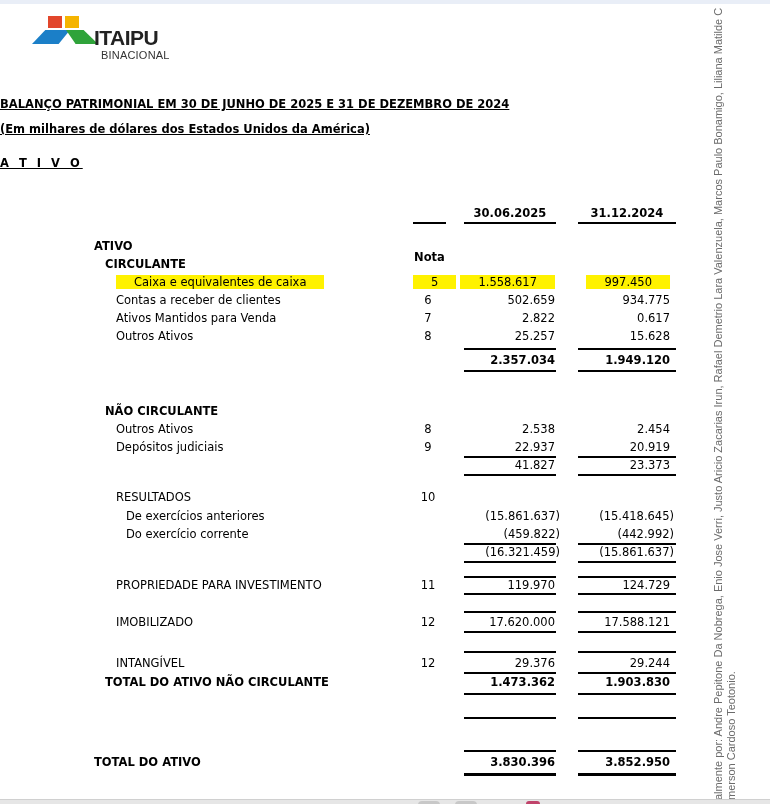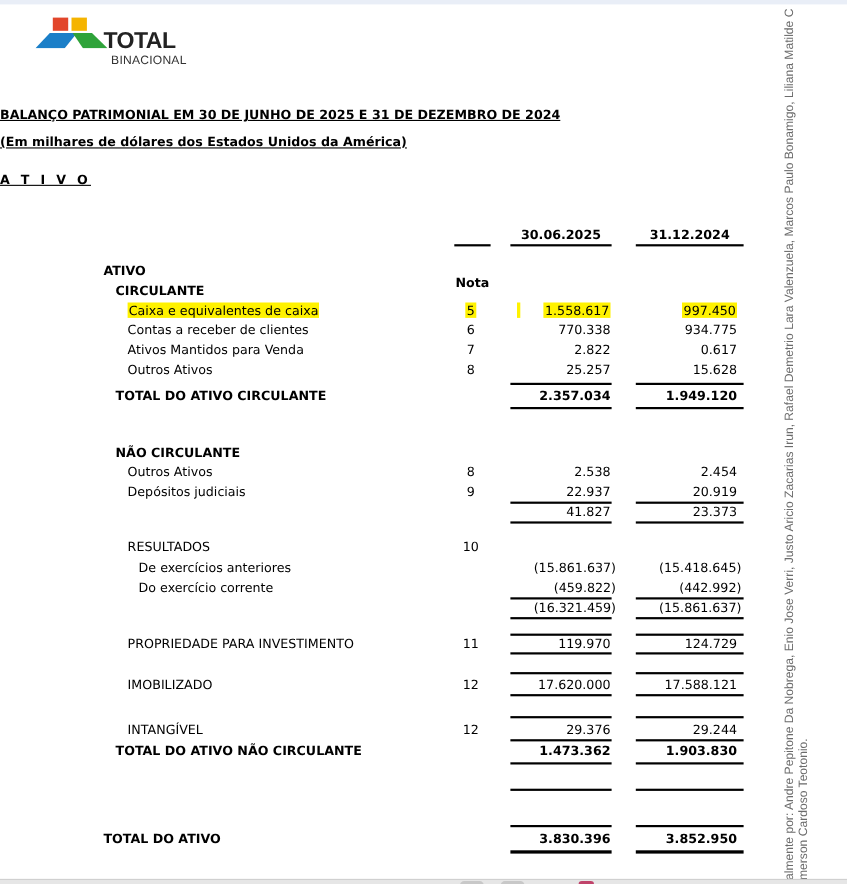--- a/index.html
+++ b/index.html
@@ -45,38 +45,38 @@
     .row .lbl { position:absolute; white-space: nowrap; }
     .row .nt { position:absolute; left: 413px; width: 30px; text-align: center; }
     .row .v1 { position:absolute; left: 460px; width: 95px; text-align: right; }
     .row .v2 { position:absolute; left: 574px; width: 96px; text-align: right; }
     .row .v1.paren, .row .v2.paren { width: 100px; }
     .b { font-weight: bold; }
     .l0 { left: 94px; }
     .l1 { left: 105px; }
     .l2 { left: 116px; }
     .l3 { left: 126px; }
-    .hl { background: #fff200; padding: 0 1px; }
+    .hl { background: #fff200; padding: 0 18px; }
     .mark { position:absolute; left: 470px; width: 3px; height: 14px; background: #fff200; }
 
     
     .sidetext { position:absolute; left: 712px; top: 800px; width: 800px; transform-origin: 0 0; transform: rotate(-90deg);
       font-family: "Liberation Sans", sans-serif; font-size: 11px; color: #6b6b6b; line-height: 13px; white-space: nowrap; }
   </style>
 </head>
 <body>
 
 <div class="topbar"></div>
 
 <div class="logo">
   <div class="sq-red"></div>
   <div class="sq-yellow"></div>
   <div class="wing-blue"></div>
   <div class="wing-green"></div>
-  <div class="brand">TOTAL</div>
+  <div class="brand">ITAIPU</div>
   <div class="sub">BINACIONAL</div>
 </div>
 
 <div class="doc">
   <div class="title t1">BALANÇO PATRIMONIAL EM 30 DE JUNHO DE 2025 E 31 DE DEZEMBRO DE 2024</div>
   <div class="title t2">(Em milhares de dólares dos Estados Unidos da América)</div>
   <div class="title t3">A T I V O</div>
 
   <div class="col-head nota">Nota</div>
   <div class="col-head c1">30.06.2025</div>
@@ -94,39 +94,38 @@
   <div class="row" style="top:275px">
     <span class="lbl l2 hl">Caixa e equivalentes de caixa</span>
     <span class="nt hl-text"><span class="hl">5</span></span>
     <span class="mark"></span>
     <span class="v1"><span class="hl">1.558.617</span></span>
     <span class="v2"><span class="hl">997.450</span></span>
   </div>
   <div class="row" style="top:293px">
     <span class="lbl l2">Contas a receber de clientes</span>
     <span class="nt">6</span>
-    <span class="v1">770.338</span>
+    <span class="v1">502.659</span>
     <span class="v2">934.775</span>
   </div>
   <div class="row" style="top:311px">
     <span class="lbl l2">Ativos Mantidos para Venda</span>
     <span class="nt">7</span>
     <span class="v1">2.822</span>
     <span class="v2">0.617</span>
   </div>
   <div class="row" style="top:329px">
     <span class="lbl l2">Outros Ativos</span>
     <span class="nt">8</span>
     <span class="v1">25.257</span>
     <span class="v2">15.628</span>
   </div>
   <div class="hline" style="left:464px;top:348px;width:92px;"></div>
   <div class="hline" style="left:578px;top:348px;width:98px;"></div>
   <div class="row" style="top:353px">
-    <span class="lbl l1 b">TOTAL DO ATIVO CIRCULANTE</span>
     <span class="v1 b">2.357.034</span>
     <span class="v2 b">1.949.120</span>
   </div>
   <div class="hline" style="left:464px;top:370px;width:92px;"></div>
   <div class="hline" style="left:578px;top:370px;width:98px;"></div>
 
   <div class="row" style="top:404px">
     <span class="lbl l1 b">NÃO CIRCULANTE</span>
   </div>
   <div class="row" style="top:422px">

